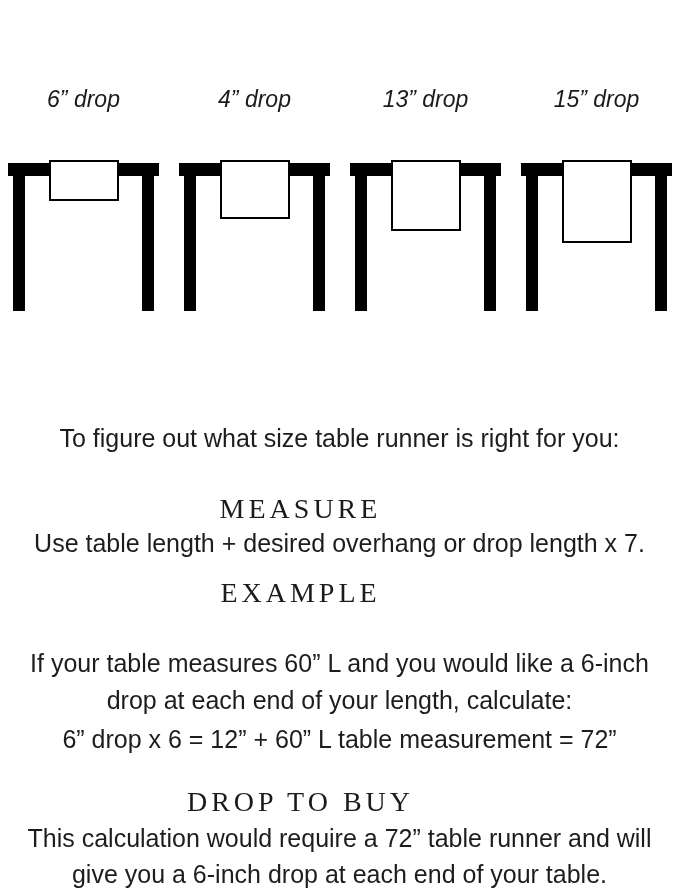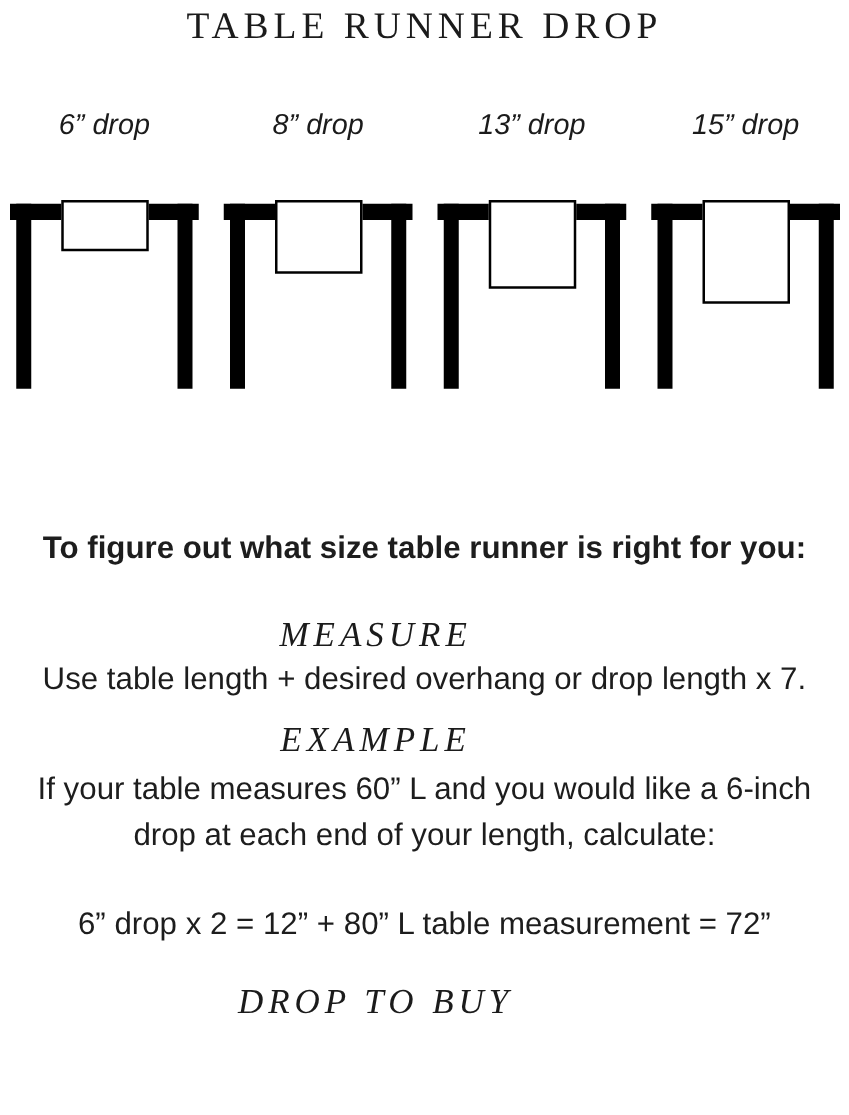--- a/index.html
+++ b/index.html
@@ -26,21 +26,20 @@
   }
   .section-heading {
     position: absolute;
     left: 0; width: 601px;
     text-align: center;
     font-family: "Liberation Serif", serif;
     font-weight: 400;
     font-size: 28px;
     letter-spacing: 4px;
     color: #1b1b1b;
-    font-style: italic;
   }
   .h-measure { top: 493px; }
   .h-example { top: 577px; }
   .h-buy     { top: 786px; }
 
   
   .cols {
     position: absolute;
     left: -2px;
     width: 684px;
@@ -89,36 +88,35 @@
 
   
   .body-text {
     position: absolute;
     left: 0; width: 679px;
     text-align: center;
     font-size: 25px;
     line-height: 36px;
     color: #1d1d1d;
   }
-  .t-intro   { top: 420px; font-weight: bold; }
+  .t-intro   { top: 420px; }
   .t-measure { top: 525px; }
-  .t-example { top: 613px; line-height: 37px; }
+  .t-example { top: 645px; line-height: 37px; }
   .t-formula { top: 721px; }
   .t-buy     { top: 820px; }
 </style>
 </head>
 <body>
 
 <div class="page">
 
-  <div class="page-title">TABLE RUNNER DROP</div>
 
   <div class="cols labels-row">
     <div class="col drop-label">6” drop</div>
-    <div class="col drop-label">8” drop</div>
+    <div class="col drop-label">4” drop</div>
     <div class="col drop-label">13” drop</div>
     <div class="col drop-label">15” drop</div>
   </div>
 
   <div class="cols tables-row">
     <div class="col">
       <div class="table-top"></div>
       <div class="leg leg-left"></div>
       <div class="leg leg-right"></div>
       <div class="runner r1"></div>
@@ -146,17 +144,21 @@
   <div class="body-text t-intro">To figure out what size table runner is right for you:</div>
 
   <div class="section-heading h-measure">MEASURE</div>
   <div class="body-text t-measure">Use table length + desired overhang or drop length x 7.</div>
 
   <div class="section-heading h-example">EXAMPLE</div>
   <div class="body-text t-example">
     <div>If your table measures 60” L and you would like a 6-inch</div>
     <div>drop at each end of your length, calculate:</div>
   </div>
-  <div class="body-text t-formula">6” drop x 2 = 12” + 80” L table measurement = 72”</div>
+  <div class="body-text t-formula">6” drop x 6 = 12” + 60” L table measurement = 72”</div>
 
   <div class="section-heading h-buy">DROP TO BUY</div>
+  <div class="body-text t-buy">
+    <div>This calculation would require a 72” table runner and will</div>
+    <div>give you a 6-inch drop at each end of your table.</div>
+  </div>
 
 </div>
 
 </body></html>

